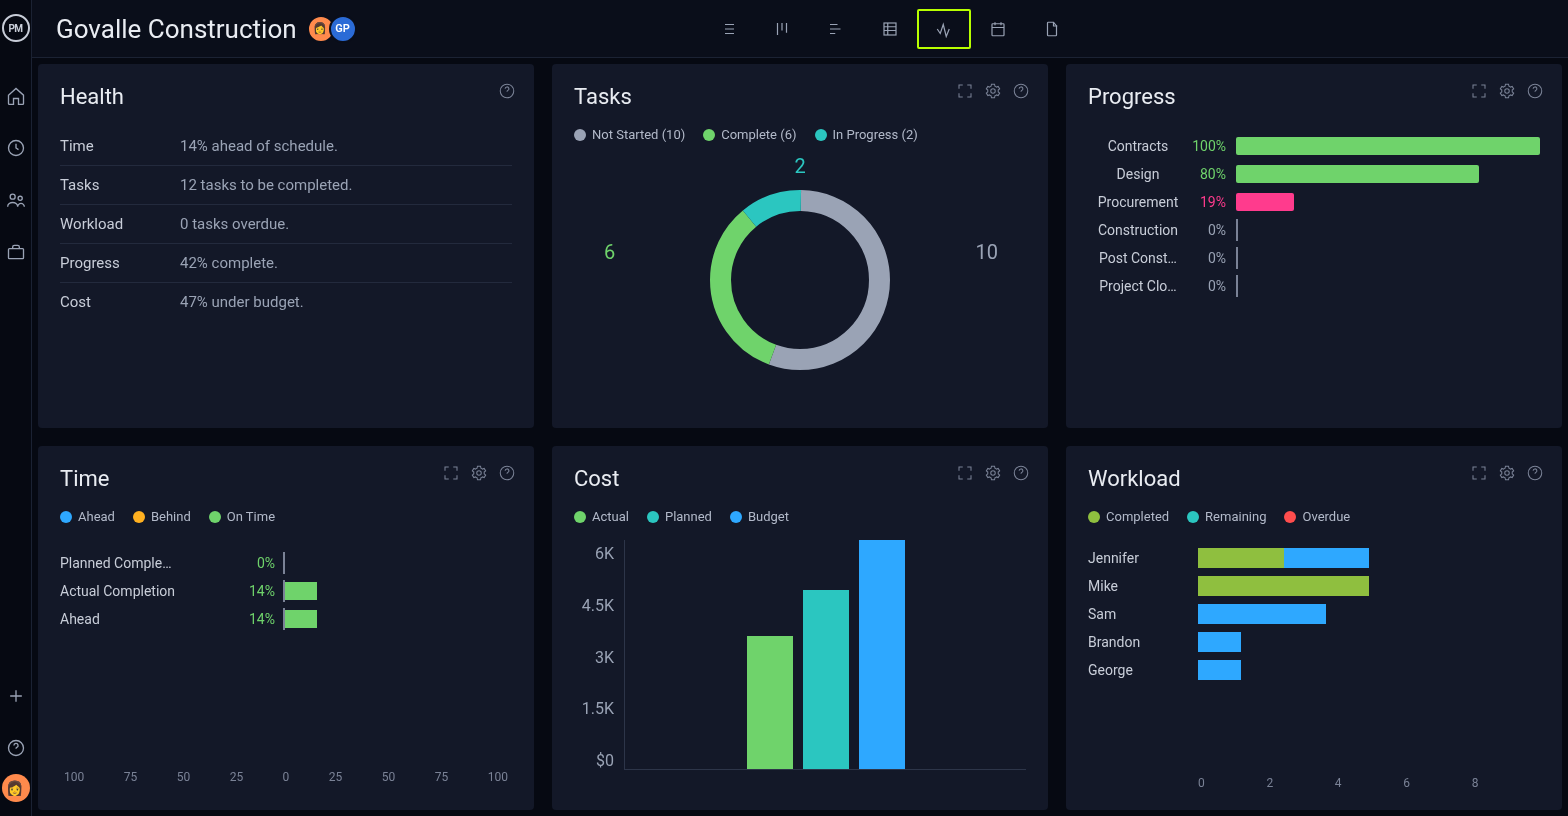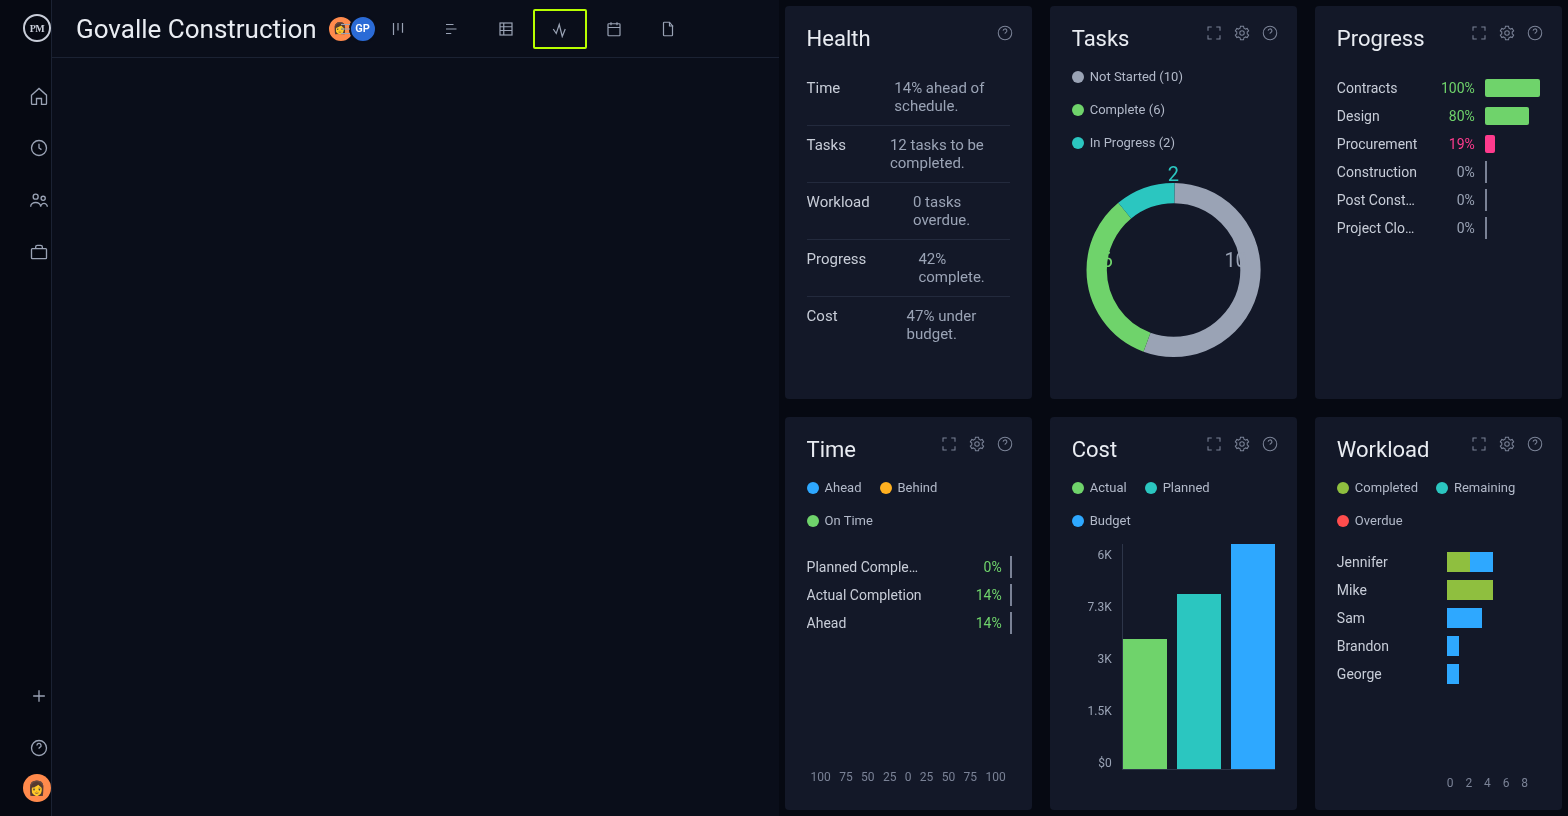--- a/index.html
+++ b/index.html
@@ -8,42 +8,41 @@
     color: #c8cdd8;
     font-family: -apple-system, BlinkMacSystemFont, "Segoe UI", Roboto, sans-serif;
     font-size: 14px;
     width: 1568px;
     height: 816px;
     overflow: hidden;
     display: flex;
   }
   
   .rail {
-    width: 52px;
+    width: 32px;
     background: #060912;
     border-right: 1px solid #1b2233;
     display: flex;
     flex-direction: column;
-    align-items: flex-end;
+    align-items: center;
     padding-top: 14px;
-    font-family: Liberation Serif, serif;
   }
   .rail .logo {
     width: 28px; height: 28px; border: 2px solid #c8cdd8; border-radius: 50%;
     display:flex;align-items:center;justify-content:center;
     font-size:10px; font-weight:700; color:#c8cdd8; letter-spacing:-0.5px;
     margin-bottom: 28px;
   }
   .rail .ricon { width:24px;height:24px;margin:14px 0;color:#9aa3b5;cursor:pointer;display:flex;align-items:center;justify-content:center; }
   .rail .ricon svg { width:20px;height:20px;stroke:currentColor;fill:none;stroke-width:1.6; }
   .rail .spacer { flex:1; }
   .rail .avatar-btm { width:28px;height:28px;border-radius:50%;background:#ff8a4c;margin-bottom:14px;display:flex;align-items:center;justify-content:center;font-size:14px; }
 
   
-  .main { flex:1; display:flex; flex-direction:row; }
+  .main { flex:1; display:flex; flex-direction:column; }
   .topbar {
     height: 58px;
     display:flex; align-items:center;
     padding: 0 24px;
     border-bottom:1px solid #1b2233;
   }
   .proj-title { font-size:26px; font-weight:400; color:#e9ecf2; }
   .proj-avatars { display:flex; margin-left:16px; }
   .pa { width:28px;height:28px;border-radius:50%;display:flex;align-items:center;justify-content:center;font-size:11px;font-weight:600;margin-left:-6px;border:2px solid #0a0e1a; }
   .pa1 { background:#ff8a4c; }
@@ -72,38 +71,38 @@
   .legend { display:flex; gap:18px; align-items:center; flex-wrap:wrap; font-size:13px; color:#b2b9c9; margin-bottom:10px;}
   .ldot{width:12px;height:12px;border-radius:50%;display:inline-block;margin-right:6px;vertical-align:-1px;}
   .litem{display:flex;align-items:center;}
 
   
   .donut-wrap{flex:1;display:flex;align-items:center;justify-content:center;position:relative;}
   .donut-label{position:absolute;font-size:20px;}
 
   
   .prow{display:flex;align-items:center;margin:10px 0;font-size:14px;}
-  .pname{width:100px;color:#c8cdd8;white-space:nowrap;overflow:hidden;text-overflow:ellipsis;}
+  .pname{width:100px;color:#c8cdd8;white-space:nowrap;overflow:hidden;text-overflow:ellipsis;text-align:center;}
   .ppct{width:48px;text-align:right;padding-right:10px;}
   .pbar{flex:1;height:18px;position:relative;}
   .pbar .fill{height:100%;border-radius:2px;}
   .pbar .tick{position:absolute;left:0;top:-2px;bottom:-2px;width:2px;background:#7a8296;}
 
   
   .trow{display:flex;align-items:center;margin:10px 0;font-size:14px;}
   .tname{width:175px;color:#c8cdd8;white-space:nowrap;overflow:hidden;text-overflow:ellipsis;}
   .tpct{width:48px;text-align:right;color:#6fd36b;padding-right:8px;}
   .tbar{flex:1;height:18px;position:relative;}
   .tbar .zero{position:absolute;left:0;top:-2px;bottom:-2px;width:2px;background:#7a8296;}
   .tbar .fill{position:absolute;left:2px;top:0;height:100%;background:#6fd36b;}
   .taxis{display:flex;justify-content:space-between;font-size:12px;color:#7a8296;margin-top:auto;padding:0 4px 6px 4px;}
 
   
   .cost-chart{flex:1;display:flex;position:relative;margin-top:6px;}
-  .cost-yaxis{display:flex;flex-direction:column;justify-content:space-between;align-items:flex-end;padding-right:10px;padding-bottom:20px;padding-top:4px;font-size:12px;color:#9aa3b5;width:50px;}
+  .cost-yaxis{display:flex;flex-direction:column;justify-content:space-between;align-items:flex-end;padding-right:10px;padding-bottom:20px;padding-top:4px;font-size:16px;color:#9aa3b5;width:50px;}
   .cost-plot{flex:1;position:relative;border-left:1px solid #2d3549;border-bottom:1px solid #2d3549;margin-bottom:20px;}
   .cost-bars{position:absolute;inset:0;display:flex;align-items:flex-end;justify-content:center;gap:10px;}
   .cbar{width:46px;}
 
   
   .wrow{display:flex;align-items:center;margin:8px 0;font-size:14px;}
   .wname{width:110px;color:#c8cdd8;}
   .wbar{flex:1;height:20px;display:flex;}
   .waxis{display:flex;font-size:12px;color:#7a8296;margin-top:auto;padding-left:110px;}
   .waxis span{flex:1;text-align:left;}
@@ -406,21 +405,21 @@
       </div>
       <div class="panel-title">Cost</div>
       <div class="legend" id="cost-legend">
           <span class="litem"><span class="ldot" style="background:#6fd36b"></span>Actual</span>
           <span class="litem"><span class="ldot" style="background:#2bc6c0"></span>Planned</span>
           <span class="litem"><span class="ldot" style="background:#2ea8ff"></span>Budget</span>
         </div>
       <div class="cost-chart">
         <div class="cost-yaxis" id="cost-yaxis">
             <span>6K</span>
-            <span>7.3K</span>
+            <span>4.5K</span>
             <span>3K</span>
             <span>1.5K</span>
             <span>$0</span>
           </div>
         <div class="cost-plot">
           <div class="cost-bars">
             <div class="cbar" style="height:58%;background:#6fd36b;"></div>
             <div class="cbar" style="height:78%;background:#2bc6c0;"></div>
             <div class="cbar" style="height:100%;background:#2ea8ff;"></div>
           </div>

